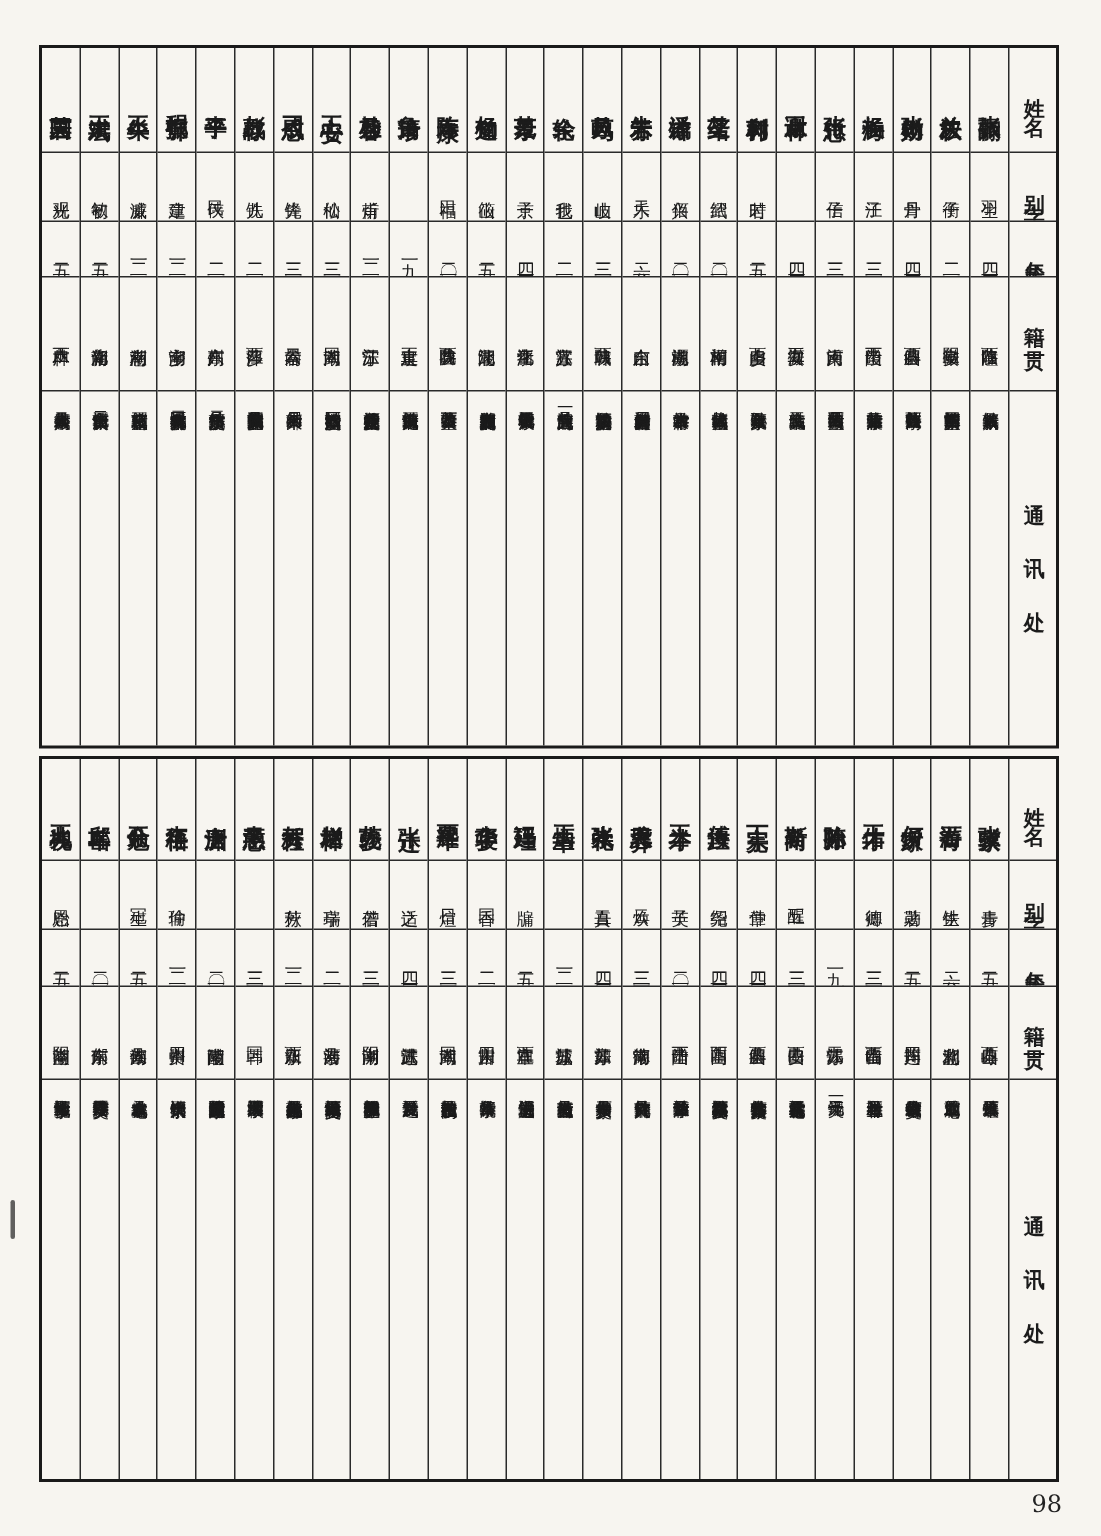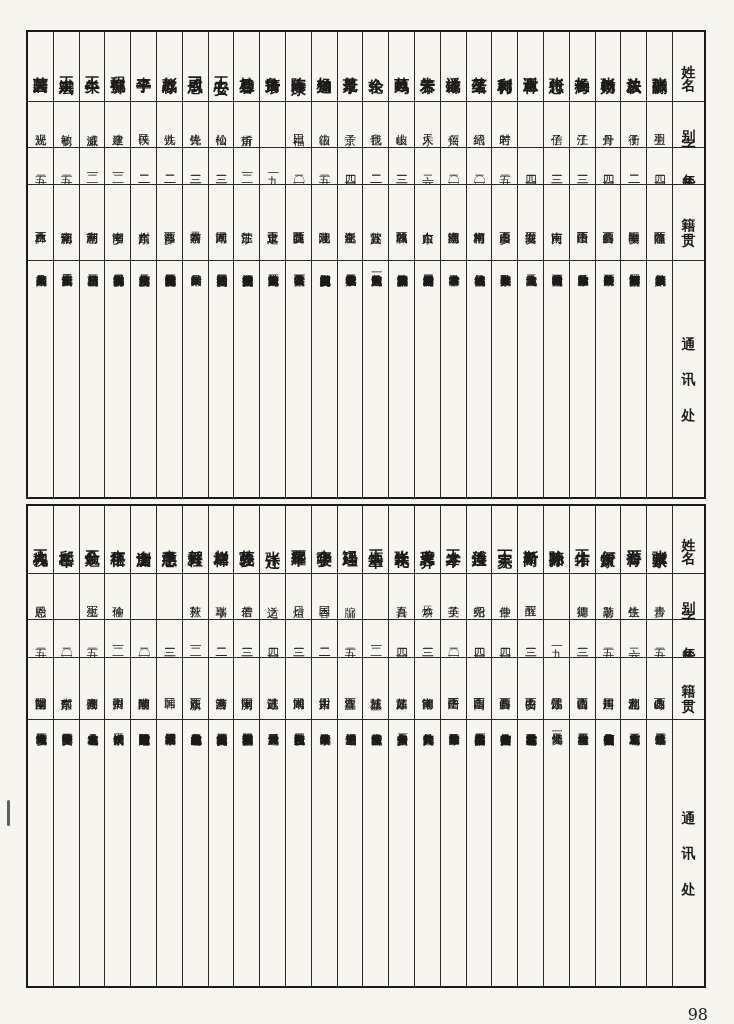--- a/index.html
+++ b/index.html
@@ -58,21 +58,21 @@
 
   .header-col .cell { font-weight: bold; font-size: 14px; }
   .header-col .cell.name   { letter-spacing: 0.9em; }
   .header-col .cell.zi     { letter-spacing: 0.5em; }
   .header-col .cell.age    { letter-spacing: 0.15em; font-size: 13px; }
   .header-col .cell.native { letter-spacing: 1.1em; }
   .header-col .cell.address{ letter-spacing: 2.6em; justify-content: center; padding-top: 0; }
 
   .page-number {
     position: absolute;
-    right: 26px; bottom: 0;
+    right: 26px; bottom: 12px;
     font-family: "DejaVu Serif", serif;
     font-size: 16px;
     color: #222;
     text-align: right;
   }
   
   .margin-mark {
     position: absolute;
     left: 7px; top: 800px;
     width: 3px; height: 26px;

